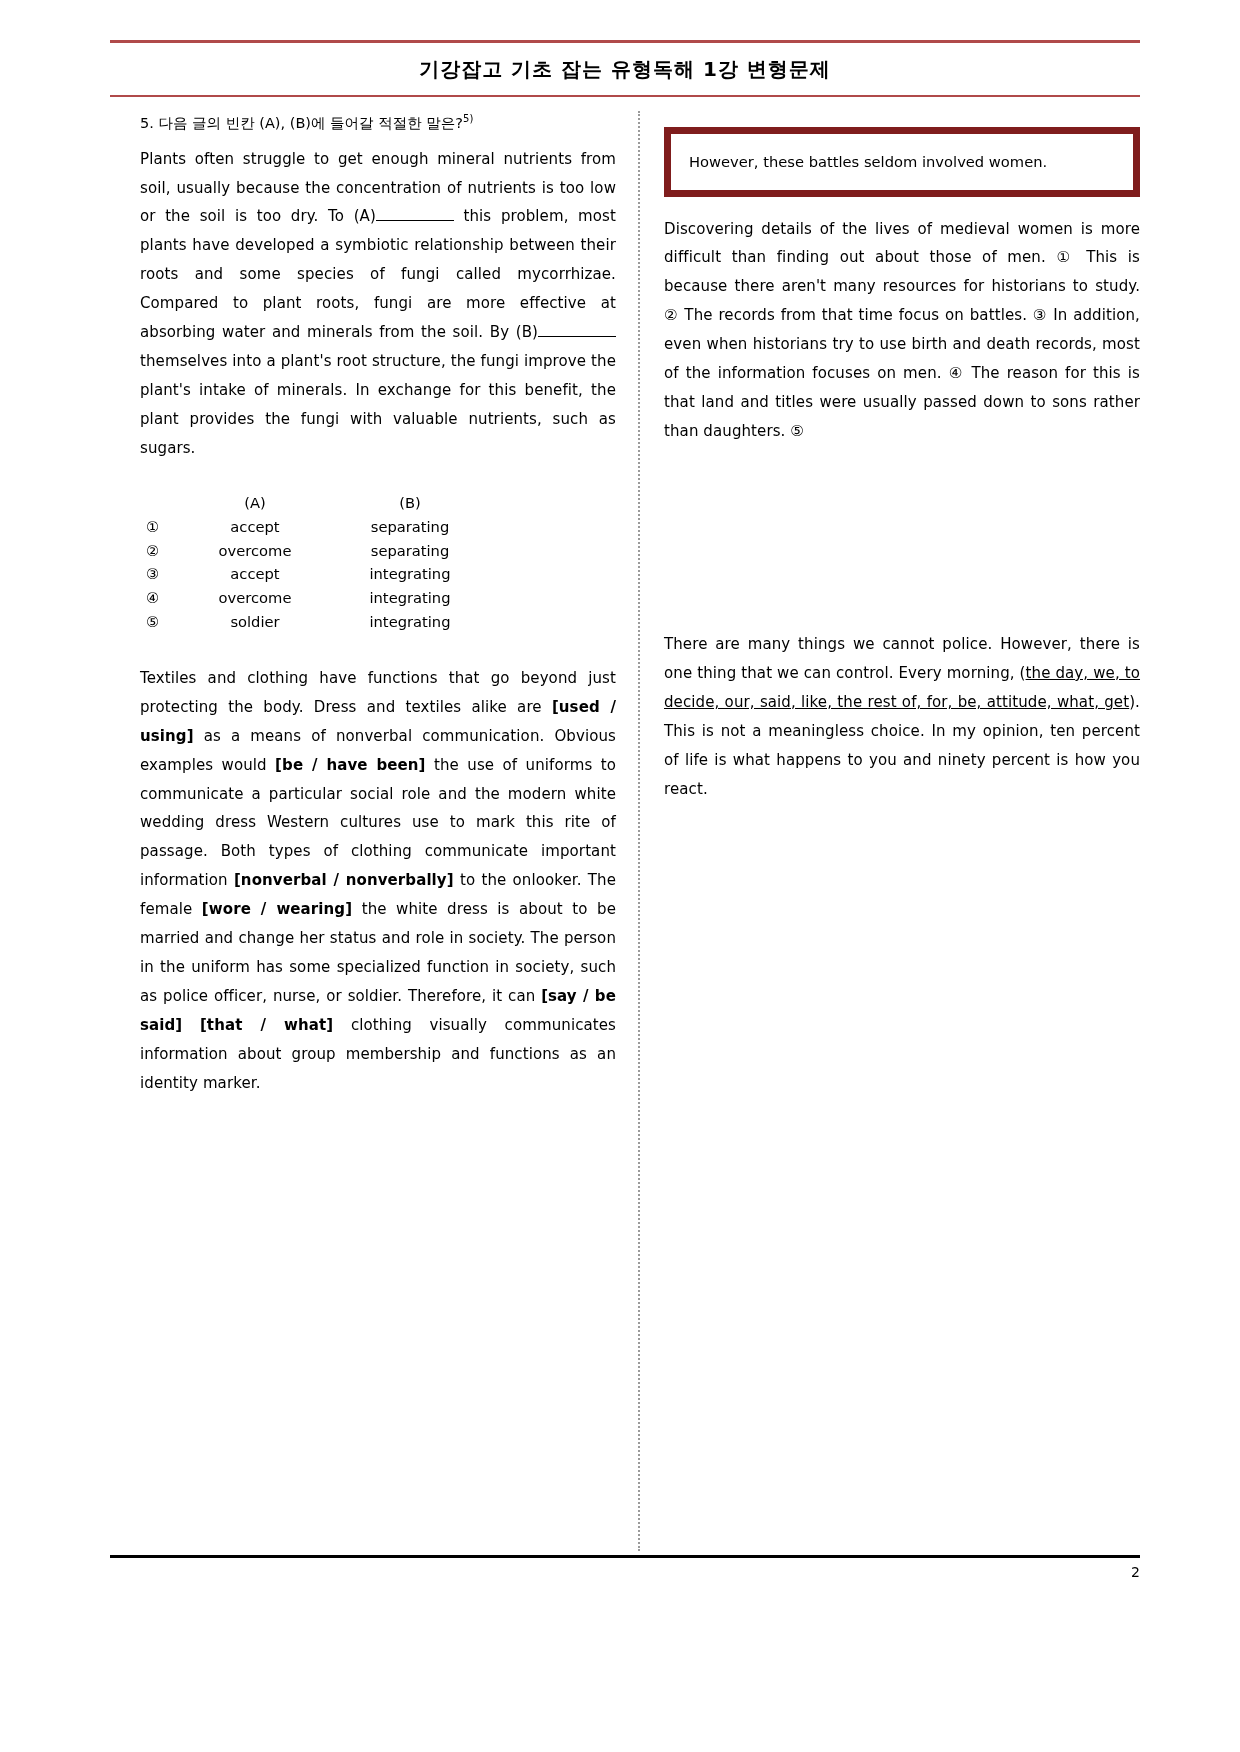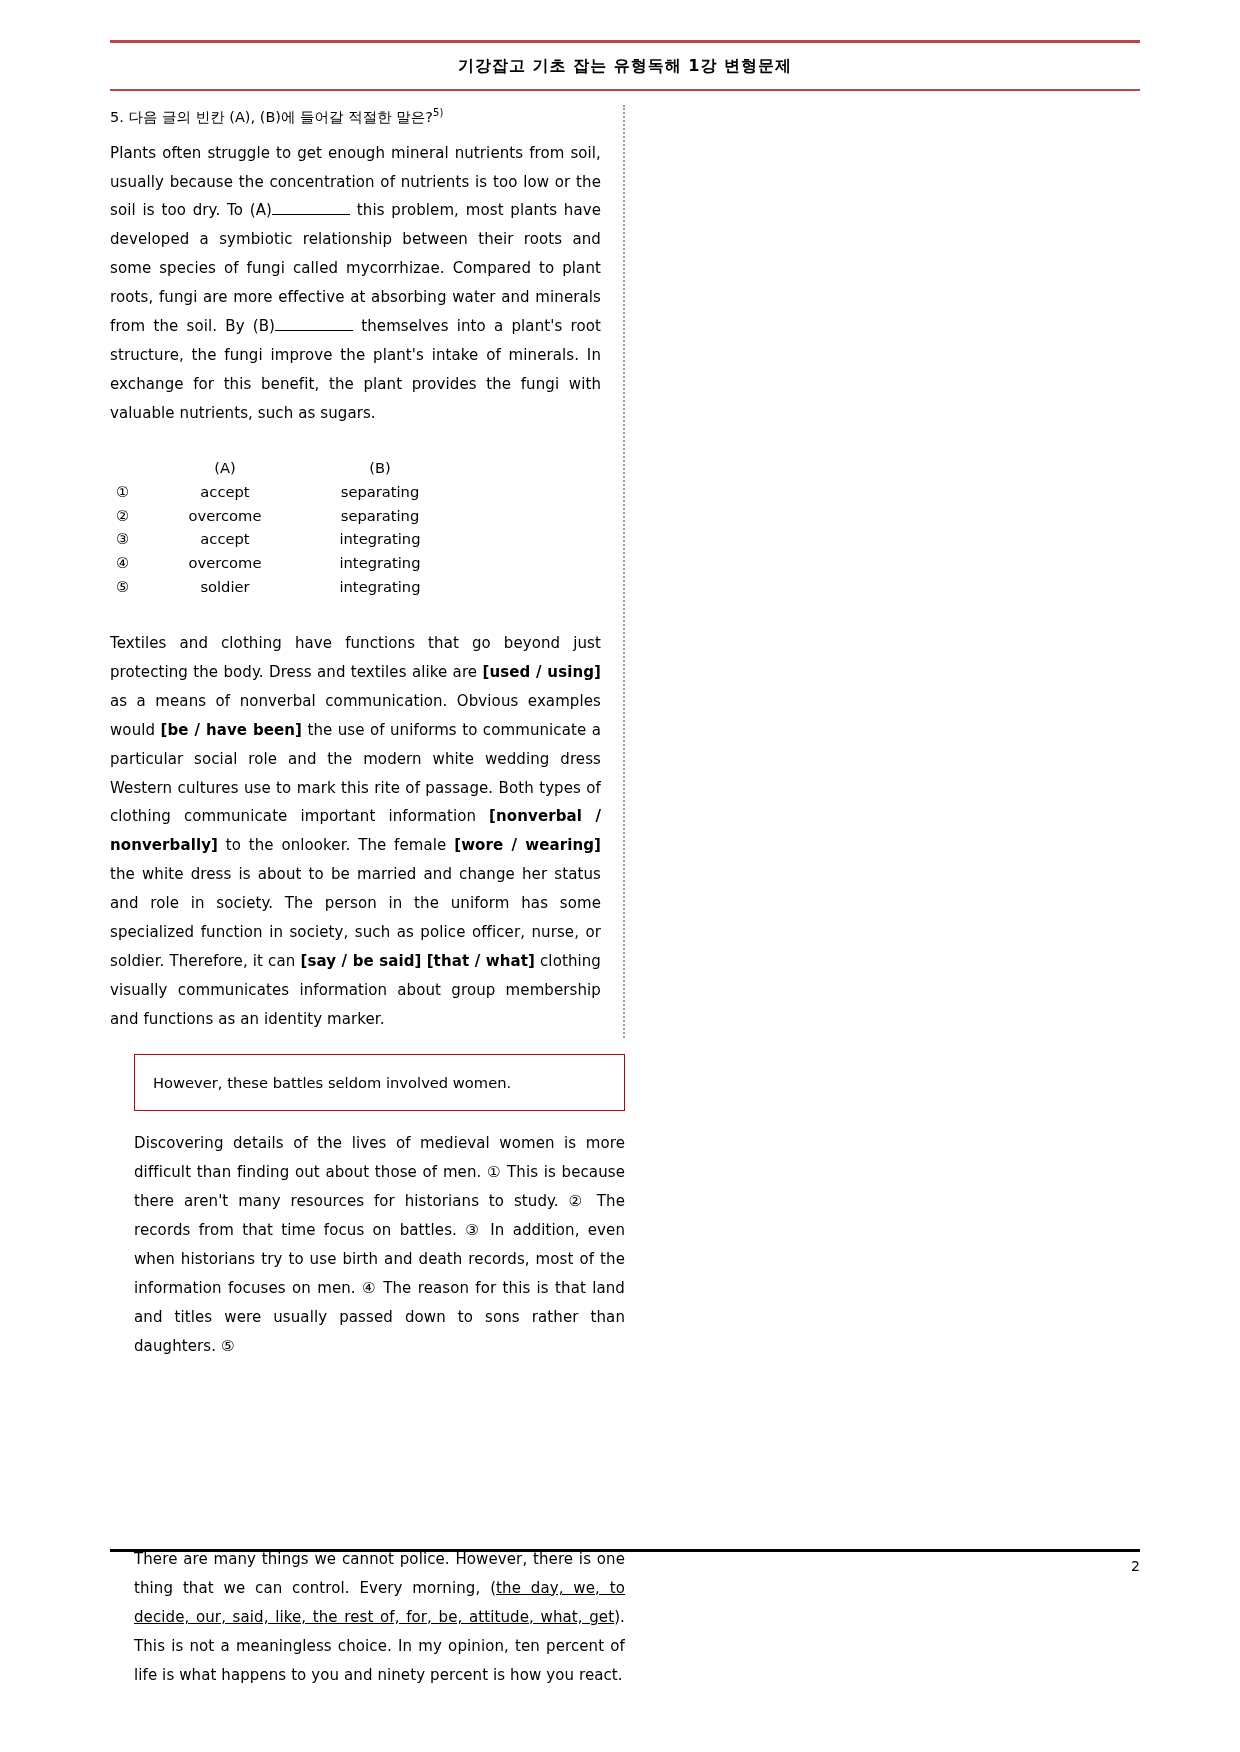--- a/index.html
+++ b/index.html
@@ -21,34 +21,35 @@
     width: 1240px;
     height: 1752px;
     padding: 40px 100px 30px 110px;
   }
   .header-rule-top {
     border-top: 3px solid #b04a4a;
     margin: 0 0 0 0;
   }
   .header-title {
     text-align: center;
-    font-size: 16px;
+    font-size: 20px;
     font-weight: bold;
     letter-spacing: 1px;
     padding: 13px 0 12px 0;
     font-family: "DejaVu Sans", sans-serif;
   }
   .header-rule-bottom {
     border-top: 2.5px solid #b04a4a;
     margin-bottom: 14px;
   }
   .columns {
     display: flex;
-    flex-direction: column;
+    flex-direction: row;
     height: 1440px;
+    margin-left: 30px;
   }
   .col {
     width: 50%;
     padding: 0 0 0 0;
   }
   .col-left {
     padding-right: 22px;
     border-right: 2px dotted #9a9a9a;
   }
   .col-right {
@@ -99,21 +100,21 @@
     flex: 0 0 150px;
     text-align: center;
   }
   .choices-ab .cB {
     width: 160px;
     flex: 0 0 160px;
     text-align: center;
   }
   .spacer-q6 { height: 30px; }
   .boxed {
-    border: 1px solid #7f1d1d;
+    border: 7px solid #7f1d1d;
     padding: 16px 18px;
     font-size: 14.7px;
     line-height: 1.6;
     margin: 16px 0 18px 0;
   }
   .footer-rule {
     border-top: 3px solid #000;
     margin-top: 4px;
   }
   .page-number {

